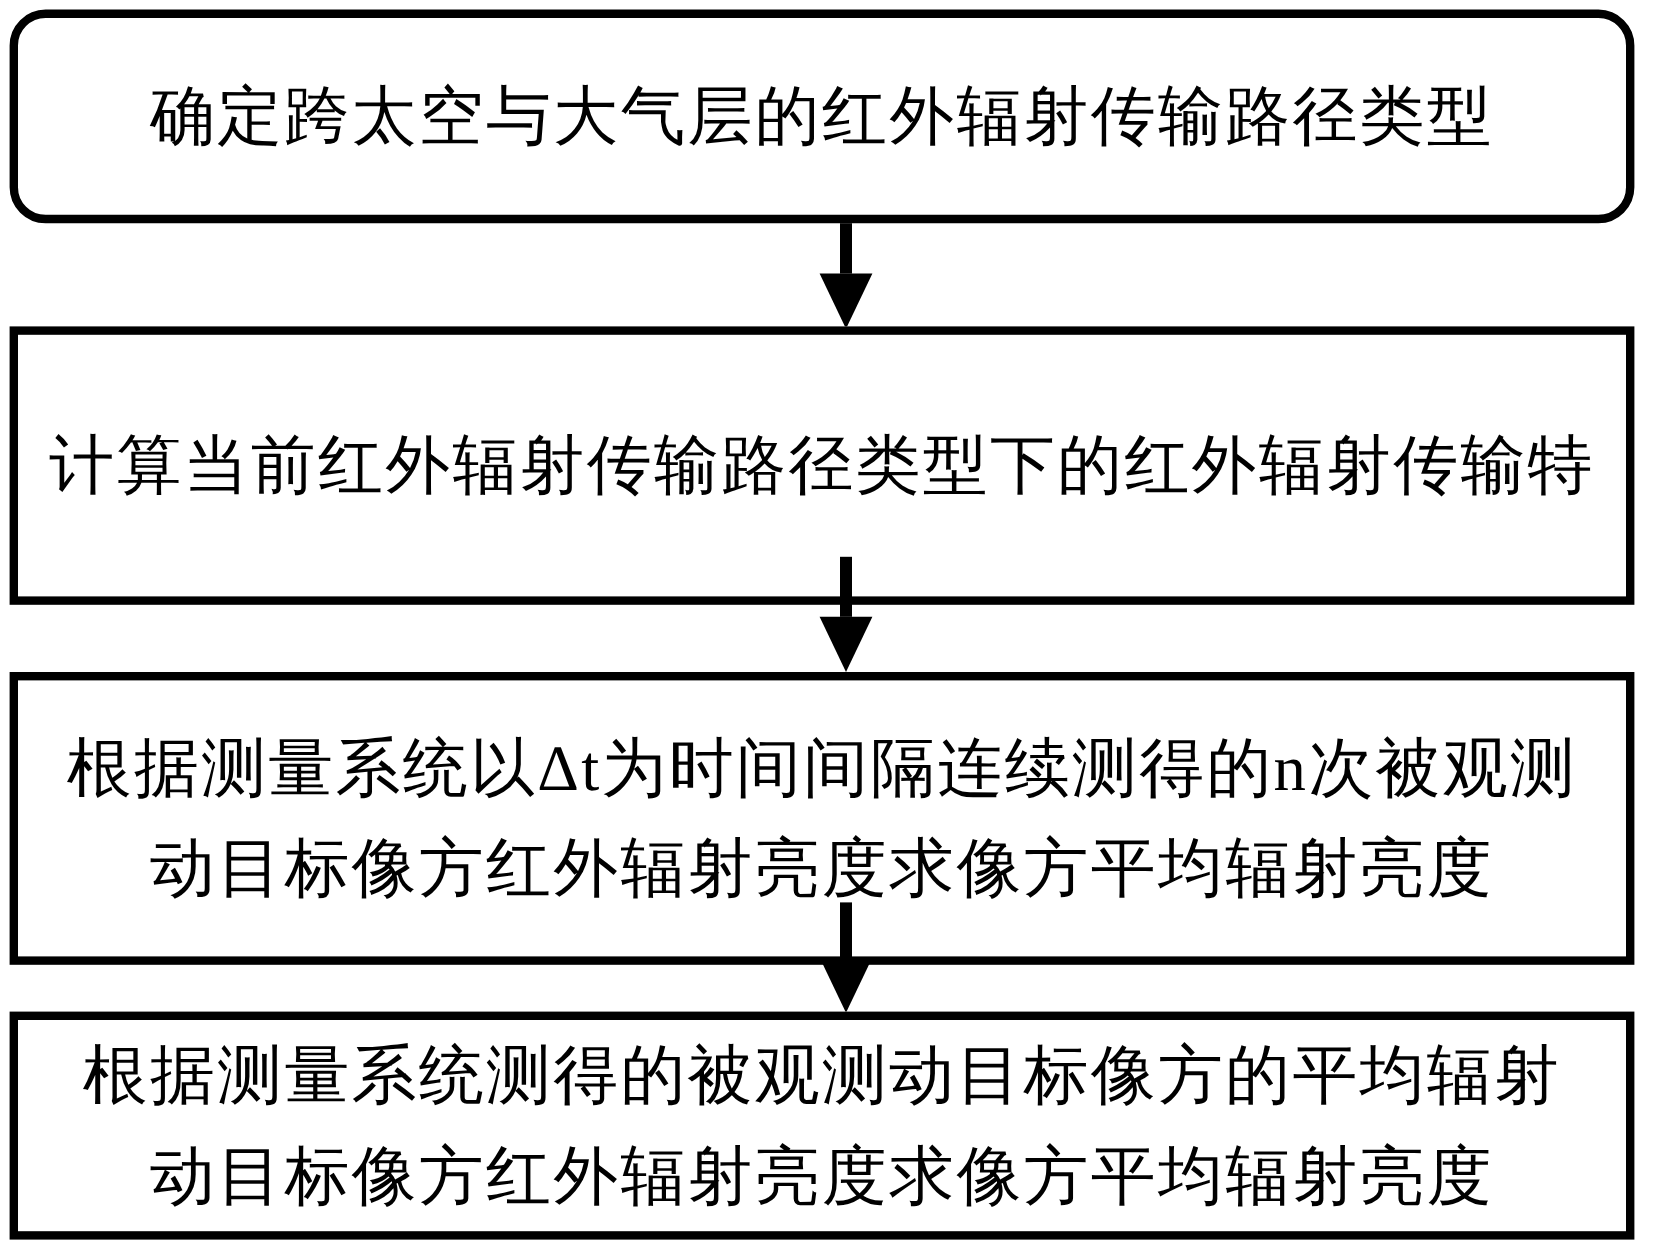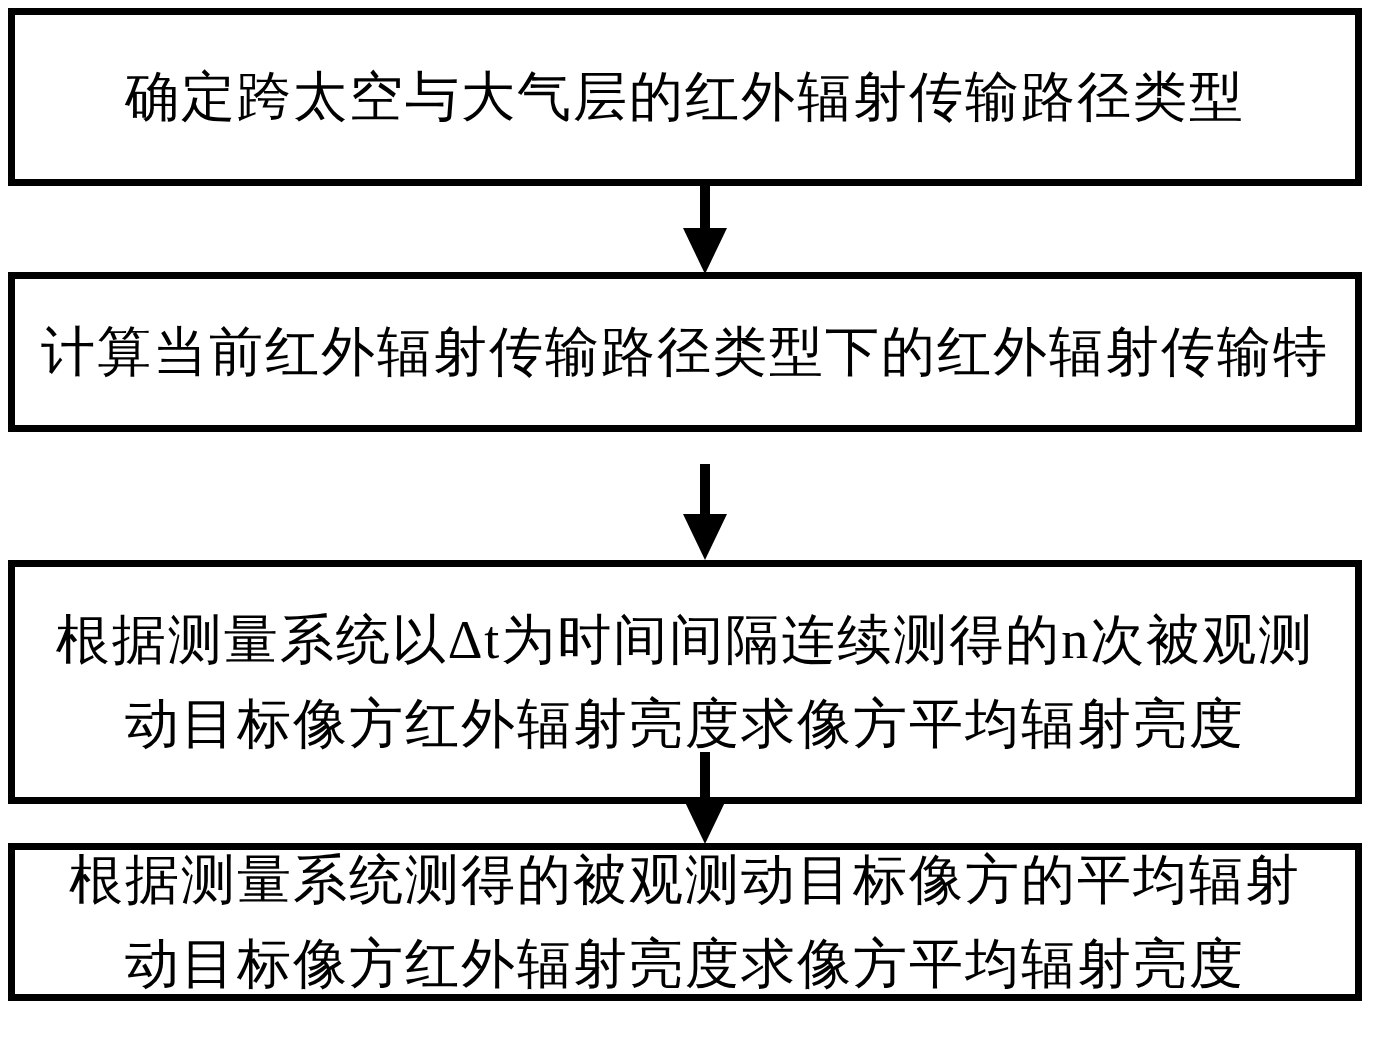--- a/index.html
+++ b/index.html
@@ -28,24 +28,24 @@
     justify-content: center;
     align-items: center;
     text-align: center;
   }
   .flow-box .line {
     font-size: 54px;
     line-height: 84px;
     letter-spacing: 2px;
     white-space: nowrap;
   }
-  .box1 { top: 8px;   height: 178px; }
-  .box2 { top: 272px; height: 160px; }
+  .box1 { top: 8px;   height: 178px; border-radius: 30px; }
+  .box2 { top: 272px; height: 232px; }
   .box3 { top: 560px; height: 244px; }
-  .box4 { top: 843px; height: 158px; }
+  .box4 { top: 843px; height: 190px; }
 
   .arrow {
     position: absolute;
     left: 705px;
     transform: translateX(-50%);
     display: flex;
     flex-direction: column;
     align-items: center;
   }
   .arrow .shaft {

